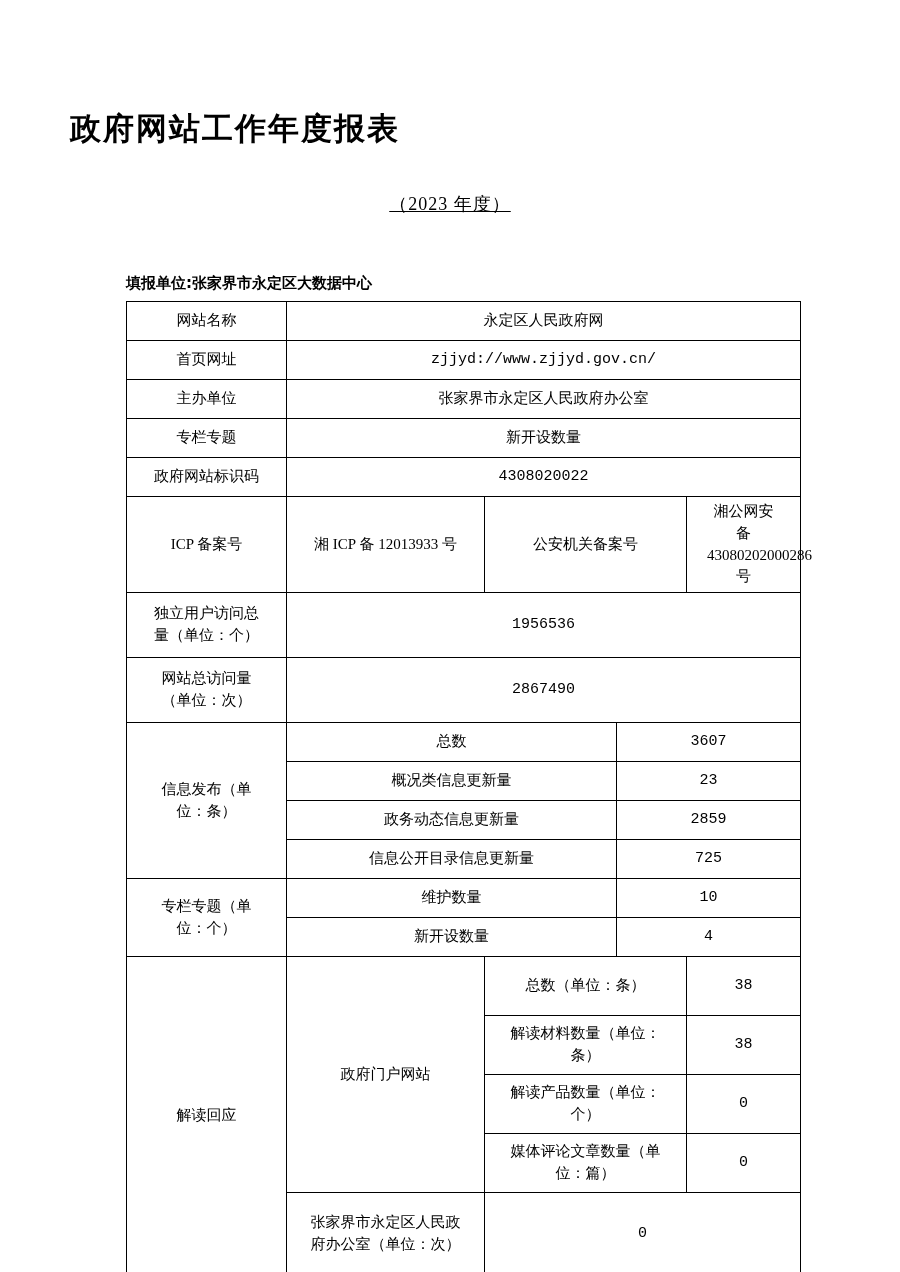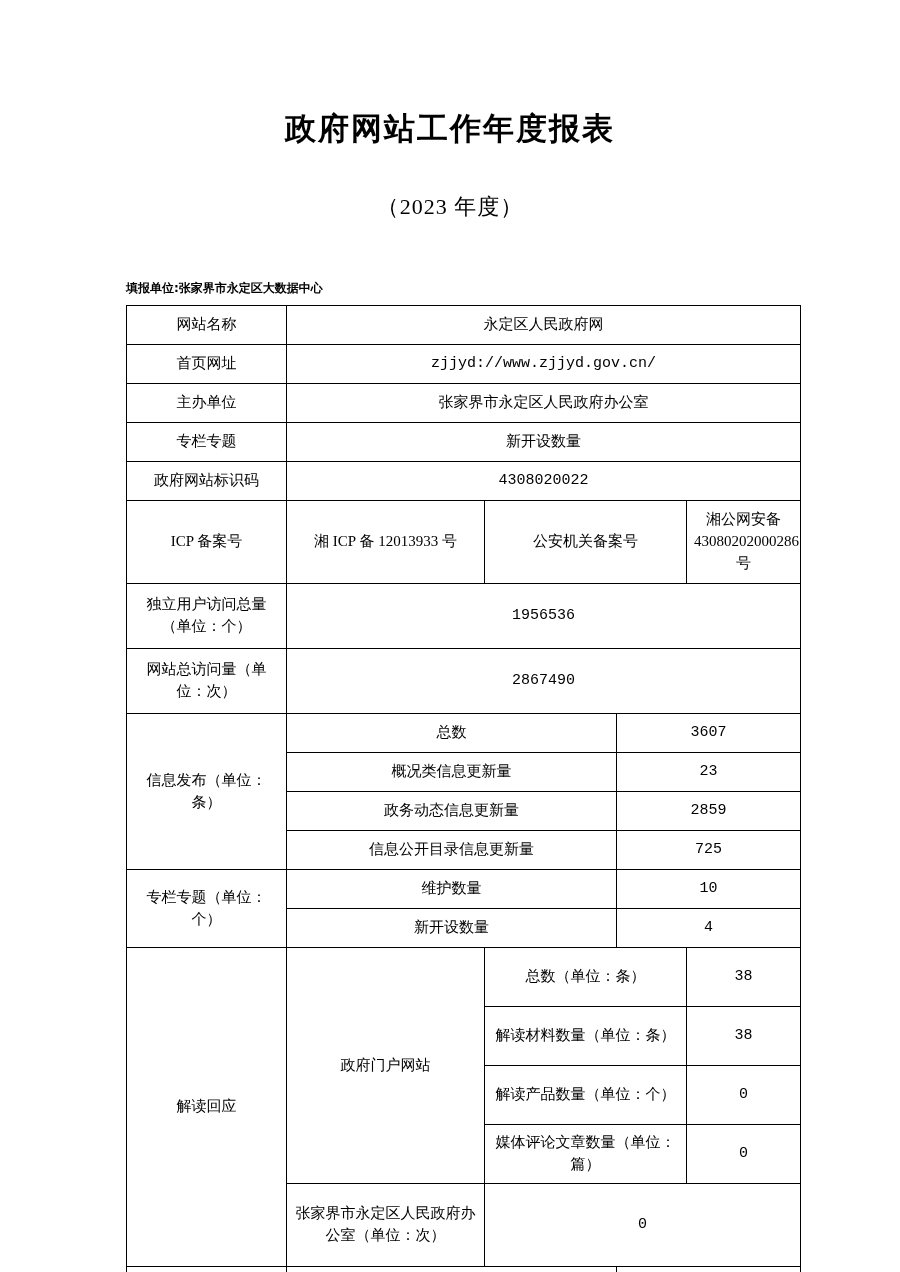--- a/index.html
+++ b/index.html
@@ -15,53 +15,54 @@
     position: relative;
   }
   .page {
     width: 900px;
     height: 1272px;
     box-sizing: border-box;
     padding: 0 70px;
     position: relative;
   }
   .doc-title {
-    text-align: center;
+    text-align: left;
     font-family: "DejaVu Sans", "Liberation Sans", sans-serif;
     font-weight: bold;
     font-size: 31px;
     letter-spacing: 2px;
     margin-top: 108px;
   }
   .doc-subtitle {
     text-align: center;
-    font-size: 22px;
+    font-size: 18px;
     margin-top: 42px;
     letter-spacing: 1px;
+    text-decoration: underline;
   }
   .unit-line {
     margin-top: 58px;
     margin-left: 56px;
     font-family: "DejaVu Sans", "Liberation Sans", sans-serif;
     font-weight: bold;
-    font-size: 12px;
+    font-size: 15px;
   }
   table.report {
     border-collapse: collapse;
     width: 674px;
     margin-left: 56px;
     margin-top: 8px;
     table-layout: fixed;
   }
   table.report td {
     border: 1px solid #000000;
     text-align: center;
     vertical-align: middle;
     font-size: 15px;
-    padding: 4px 7px;
+    padding: 4px 20px;
     line-height: 1.45;
   }
   .h-row td { height: 30px; }
   .mono {
     font-family: "Liberation Mono", "DejaVu Sans Mono", monospace;
     font-size: 15px;
     letter-spacing: 0px;
   }
   .tall { height: 74px; }
   .tall2 { height: 56px; }

